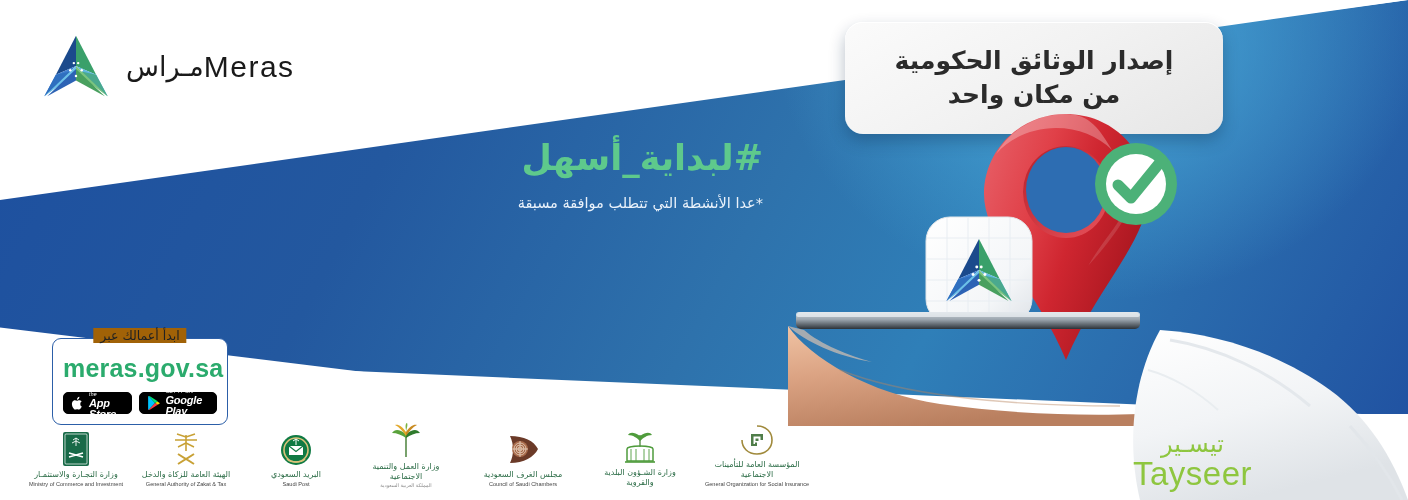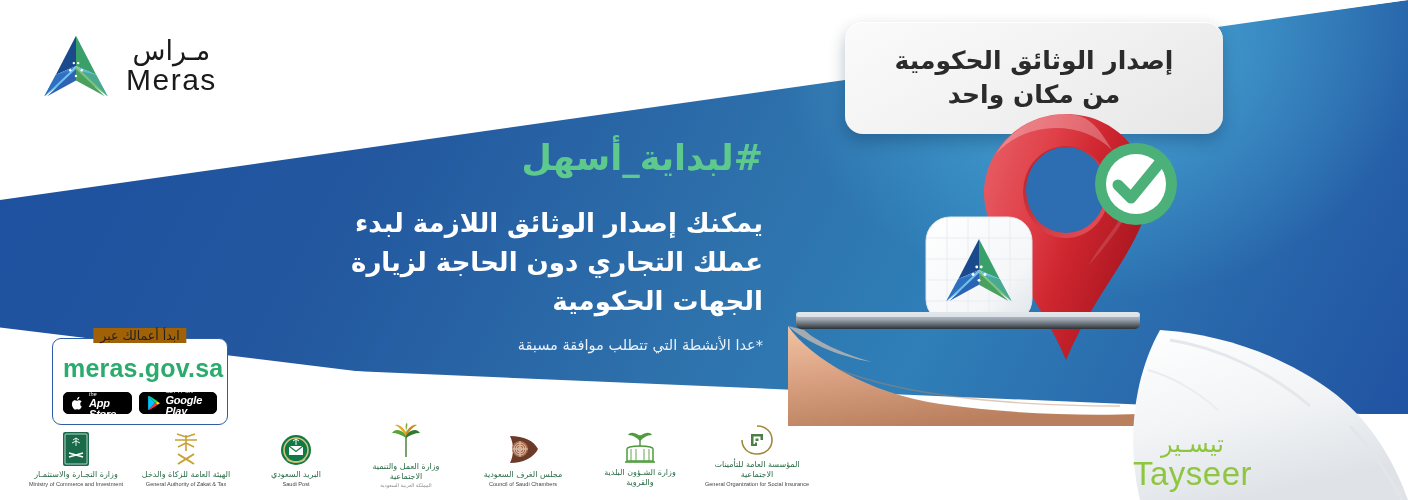--- a/index.html
+++ b/index.html
@@ -40,39 +40,39 @@
     background:#ffffff;
     clip-path:polygon(0% 100%, 0% 0%, 100% 100%);
   }
 
   
   .meras-logo{
     position:absolute;left:40px;top:30px;
     display:flex;align-items:center;gap:14px;
   }
   .meras-mark{width:72px;height:72px;display:block;}
-  .meras-word{display:flex;flex-direction:column;align-items:center;line-height:1;justify-content:flex-end;}
+  .meras-word{display:flex;flex-direction:row;align-items:center;line-height:1;justify-content:flex-end;}
   .meras-ar{
     font-size:27px;color:#1a1a1a;letter-spacing:1px;
     font-family:"DejaVu Sans","Liberation Sans",sans-serif;
     direction:rtl;font-weight:400;
   }
   .meras-en{
     font-size:30px;color:#1a1a1a;letter-spacing:1.5px;margin-top:1px;
     font-family:"Liberation Sans",sans-serif;font-weight:400;
   }
 
   
   .copy{
     position:absolute;right:645px;top:138px;
     width:470px;text-align:right;direction:rtl;
   }
   .hashtag{
     font-size:35px;font-weight:700;color:#5ec98c;
-    line-height:1.18;margin:0 0 25px 0;letter-spacing:0px;
+    line-height:1.18;margin:0 0 9px 0;letter-spacing:0px;
   }
   .headline{
     font-size:26px;font-weight:600;color:#ffffff;
     line-height:1.5;margin:0;
   }
   .footnote{
     font-size:14.5px;font-weight:400;color:#eaf2fb;
     margin:14px 0 0 0;line-height:1.4;
   }
 
@@ -305,21 +305,20 @@
     <path d="M330 96 C352 120 370 146 382 170" fill="none" stroke="#e2e6ea" stroke-width="3"></path>
   </svg>
 
   <div class="tayseer">
     <span class="tayseer-ar">تيسـير</span>
     <span class="tayseer-en">Tayseer</span>
   </div>
 
   <div class="copy">
     <p class="hashtag">#لبداية_أسهل</p>
-    <p class="headline">يمكنك إصدار الوثائق اللازمة لبدء عملك التجاري دون الحاجة لزيارة الجهات الحكومية</p>
     <p class="footnote">*عدا الأنشطة التي تتطلب موافقة مسبقة</p>
   </div>
 
   <div class="dl-wrap">
     <div class="dl-box">
       <span class="dl-legend">ابدأ أعمالك عبر</span>
       <div class="dl-url">meras.gov.sa</div>
       <div class="badges">
 
         <div class="badge">

